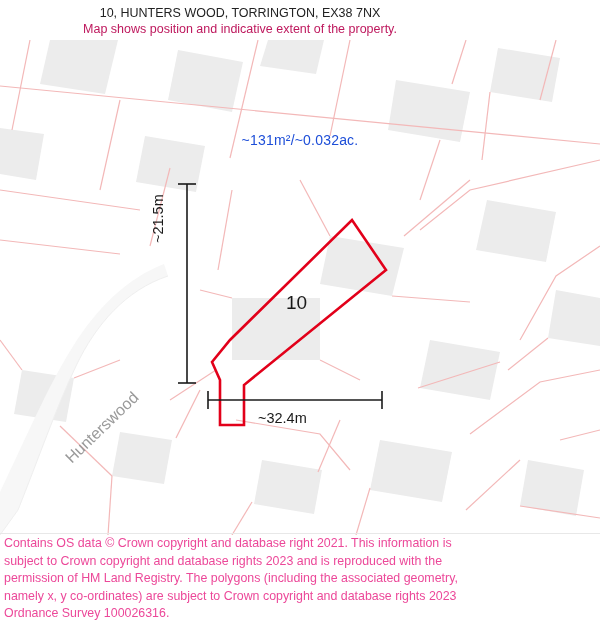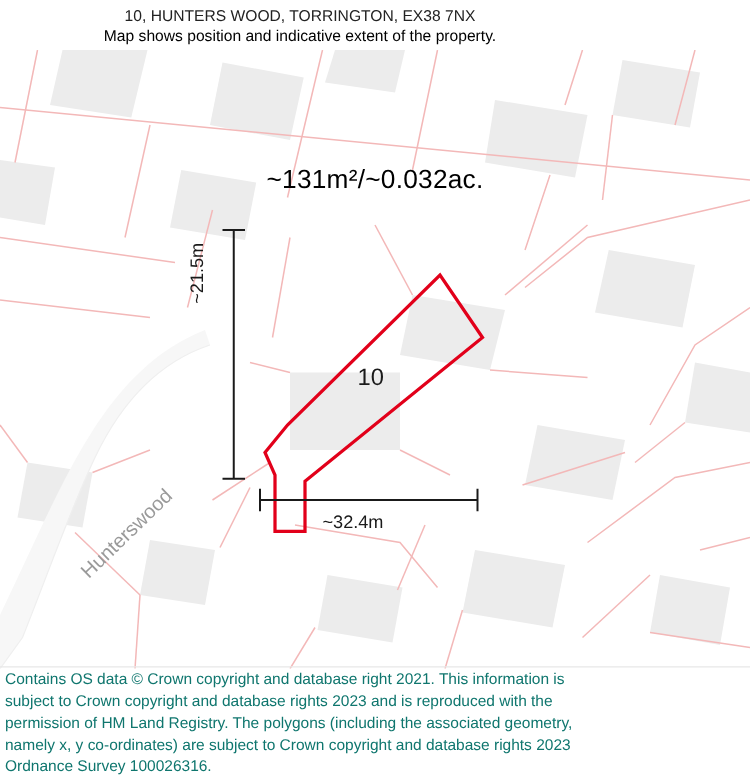--- a/index.html
+++ b/index.html
@@ -21,42 +21,42 @@
     text-align: center;
   }
   .header .title {
     font-size: 12.5px;
     line-height: 16px;
     color: #222;
   }
   .header .subtitle {
     font-size: 12.5px;
     line-height: 16px;
-    color: #000000;
+    color: #be185d;
   }
   .map-wrap {
     position: absolute;
     left: 0;
     top: 40px;
     width: 600px;
     height: 495px;
     overflow: hidden;
     background: #ffffff;
   }
   .map-svg {
     display: block;
   }
   .area-label {
     position: absolute;
     left: 0;
     top: 92px;
     width: 600px;
     text-align: center;
-    font-size: 21px;
-    color: #000000;
+    font-size: 14px;
+    color: #1d4ed8;
     letter-spacing: 0.2px;
   }
   .plot-number {
     position: absolute;
     left: 286px;
     top: 252px;
     font-size: 19px;
     color: #1a1a1a;
   }
   .dim-vert {
@@ -89,21 +89,21 @@
   }
   .footer {
     position: absolute;
     left: 0;
     top: 535px;
     width: 477px;
     padding: 0 4px;
     box-sizing: border-box;
     font-size: 12.4px;
     line-height: 17.5px;
-    color: #0f766e;
+    color: #ec4899;
   }
   .footer-rule {
     position: absolute;
     left: 0;
     top: 533px;
     width: 600px;
     height: 1px;
     background: #e8e8e8;
   }
 </style>

